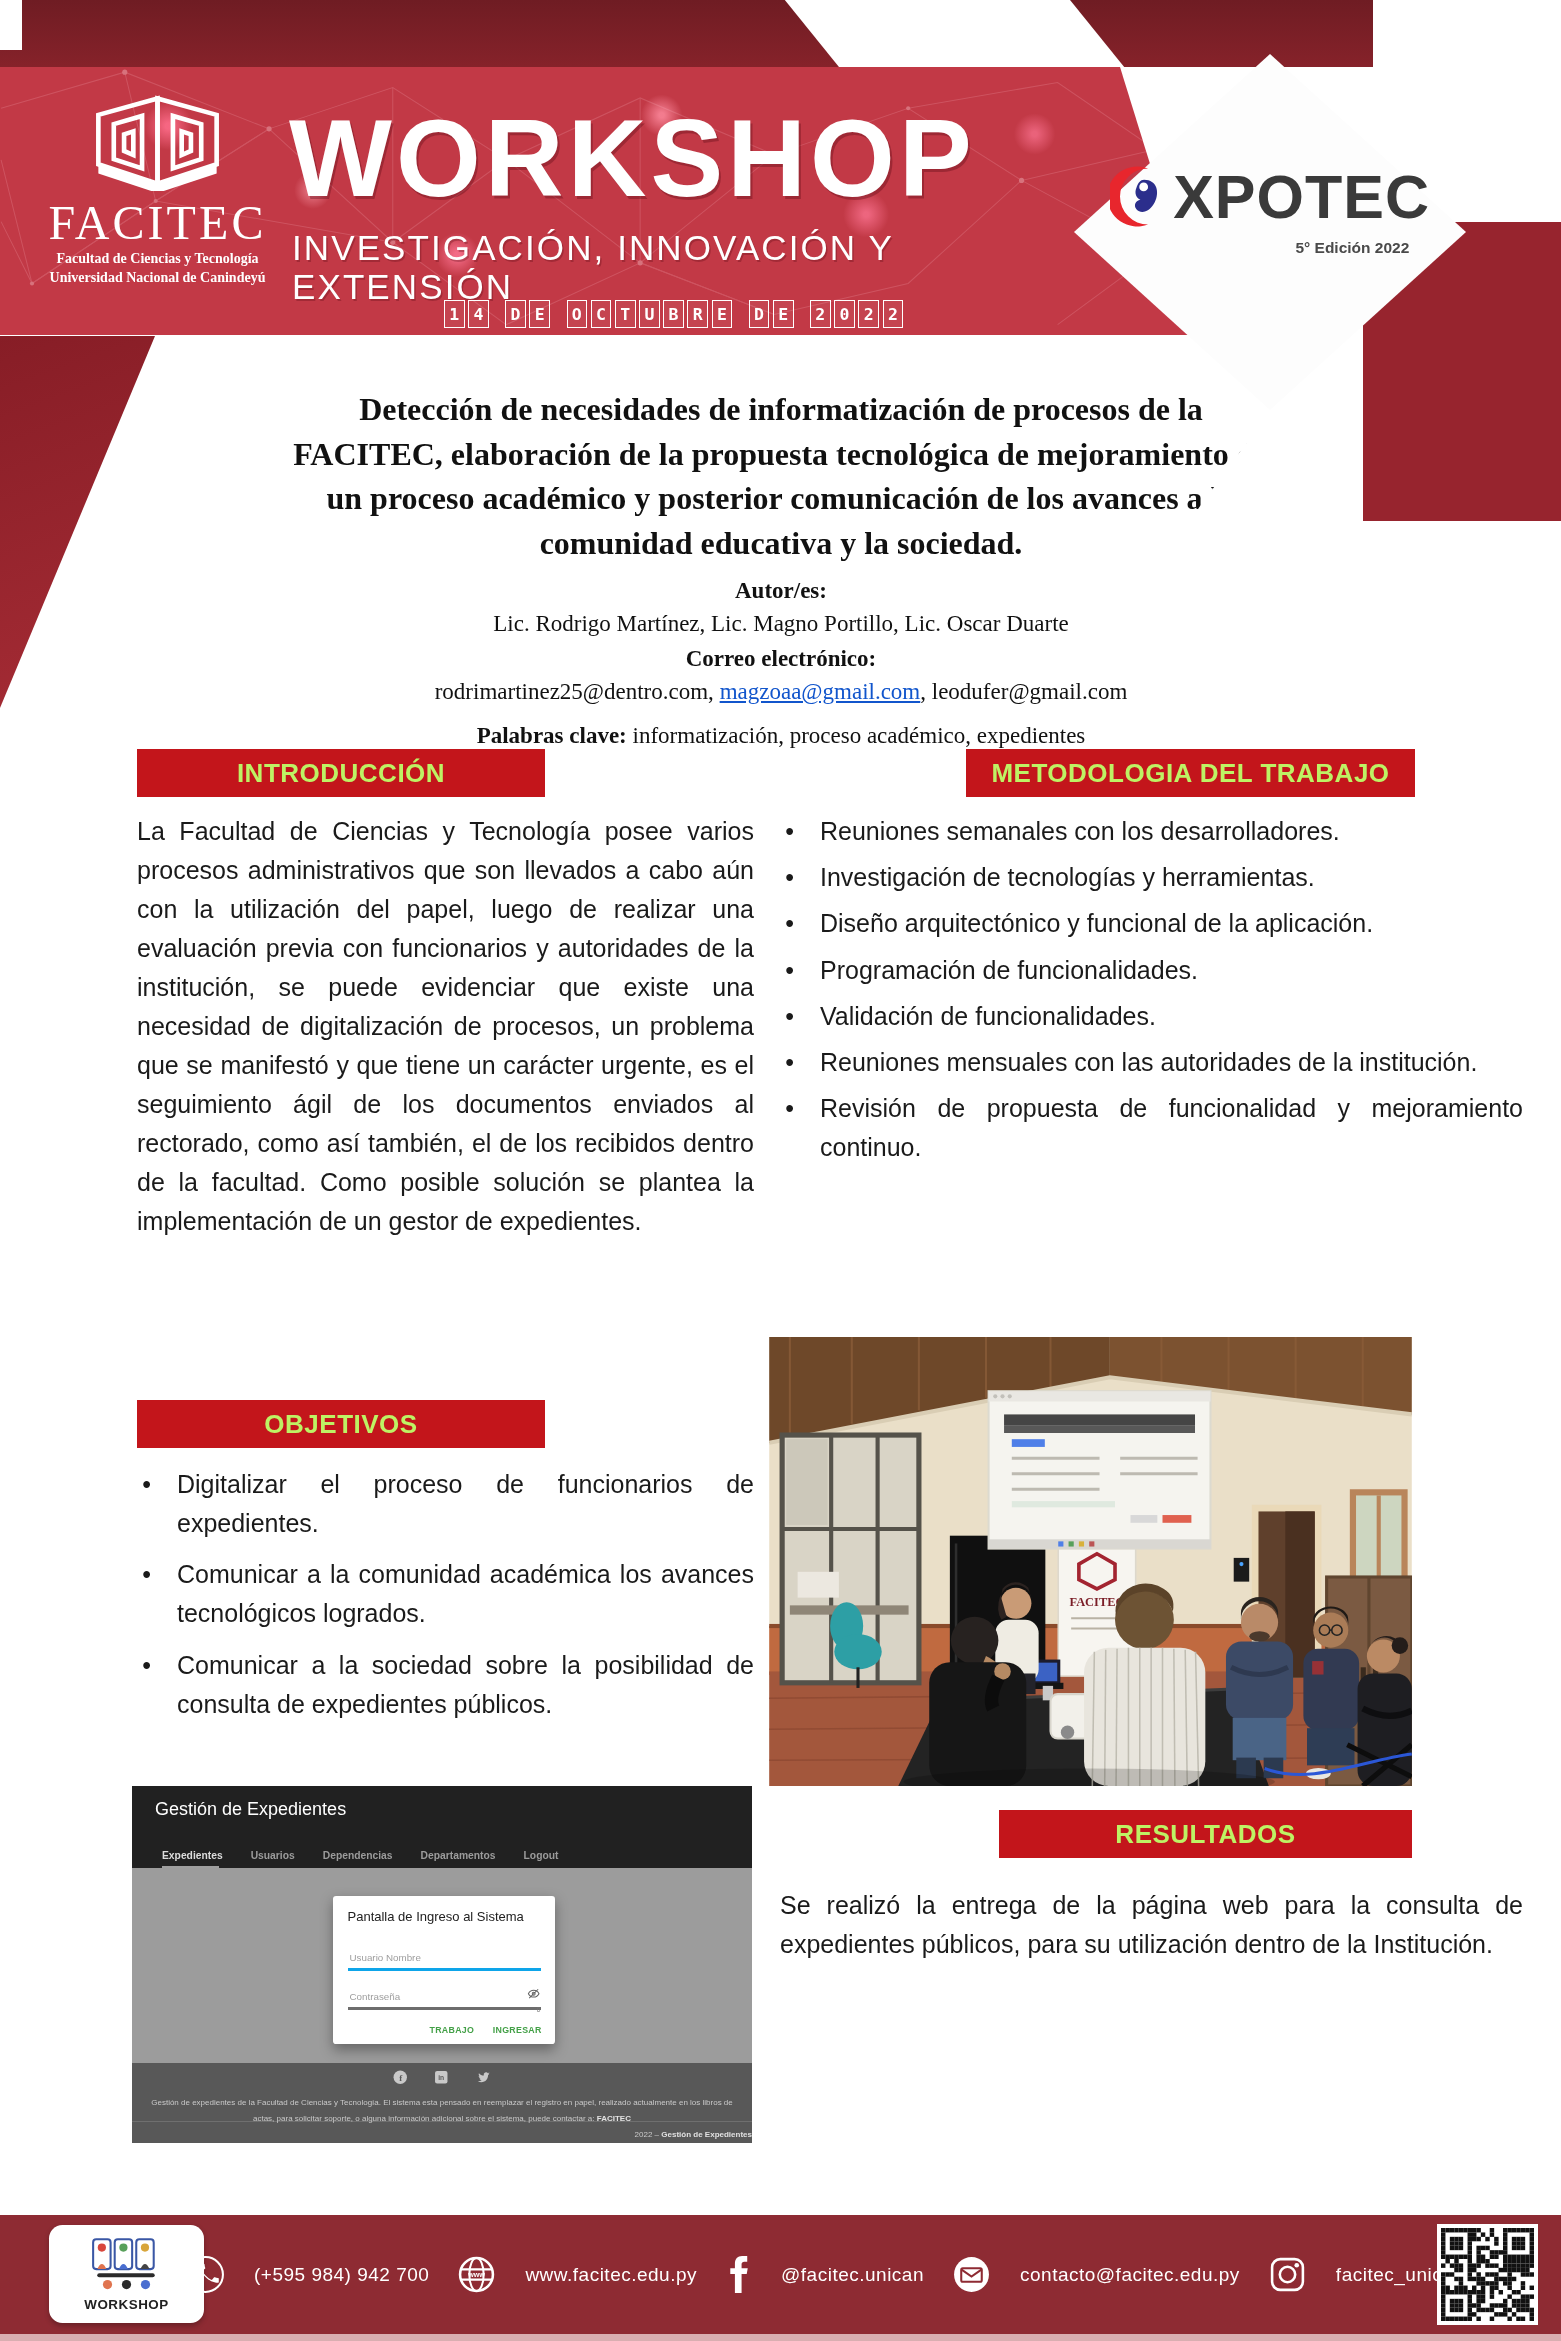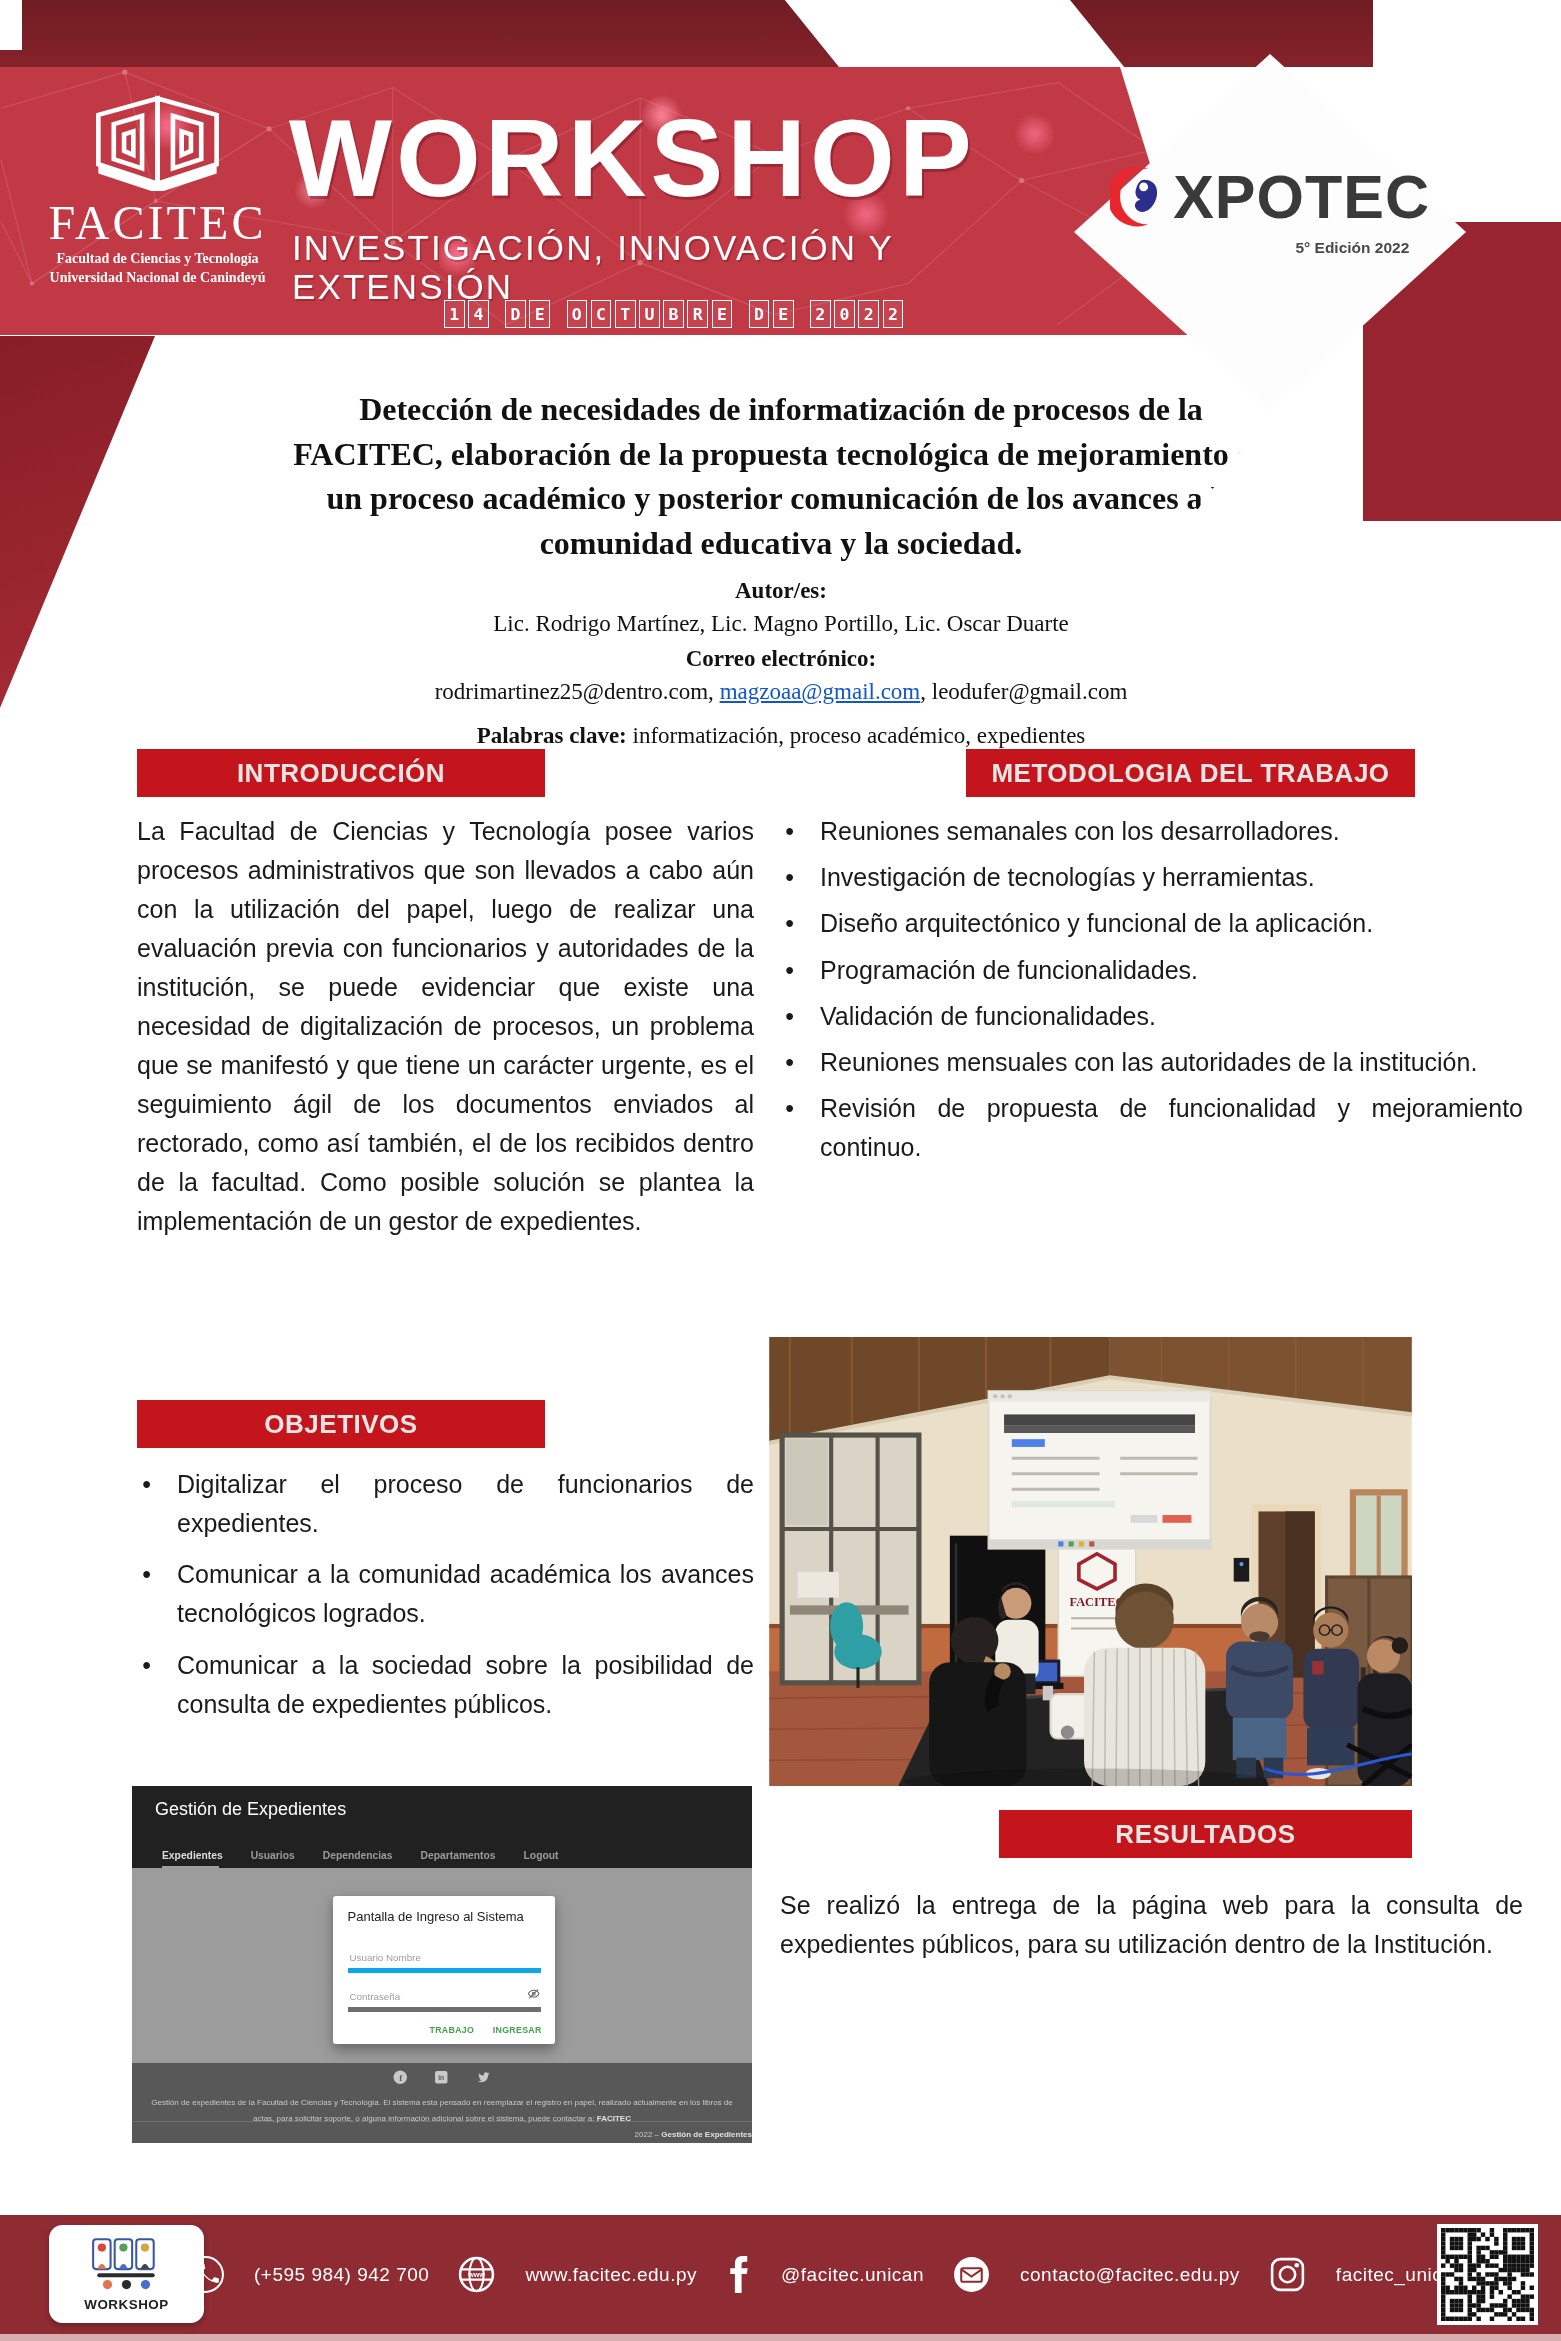--- a/index.html
+++ b/index.html
@@ -54,41 +54,41 @@
   .expoed{font-size:15.5px;font-weight:bold;color:#4a4a4a;text-align:right;margin:1px 20.7px 0 0;}
 
   
   .title-line{left:176px;width:1210px;text-align:center;font-family:"Liberation Serif",serif;
               font-weight:bold;font-size:32px;color:#111;}
   .meta{left:176px;width:1210px;text-align:center;font-family:"Liberation Serif",serif;font-size:23px;color:#111;}
   .meta b{font-weight:bold;}
   a.email-link{color:#1155cc;text-decoration:underline;}
 
   
-  .red-header{background:#c3151b;color:#e5e5e5;font-weight:bold;font-size:26px;letter-spacing:0.5px;
+  .red-header{background:#c3151b;color:#bef264;font-weight:bold;font-size:26px;letter-spacing:0.5px;
               display:flex;align-items:center;justify-content:center;height:48px;}
   .body-text{font-size:25px;line-height:39px;text-align:justify;color:#1a1a1a;}
   .blist .item{position:relative;padding-left:40px;margin-bottom:7.2px;}
   .blist .item::before{content:"•";position:absolute;left:5.2px;top:0;}
   .objlist .item{margin-bottom:12.4px;}
 
   
   .shot{left:132px;top:1786px;width:620px;height:357px;background:#9c9c9c;overflow:hidden;
         font-family:"Liberation Sans",sans-serif;}
   .shot-header{position:absolute;left:0;top:0;width:100%;height:82px;background:#212121;}
   .shot-title{position:absolute;left:23px;top:13.4px;color:#fff;font-size:18px;font-weight:400;}
   .shot-nav{position:absolute;left:30px;bottom:7.2px;display:flex;gap:28px;}
   .shot-tab{color:#9b9b9b;font-size:10.3px;font-weight:bold;}
   .shot-tab.active{color:#dcdcdc;}
   .tab-underline{position:absolute;left:30px;bottom:0;width:57px;height:2.1px;background:#9e9e9e;}
   .card{position:absolute;left:201px;top:110px;width:222px;height:148px;background:#ffffff;border-radius:3.1px;
         box-shadow:0 5.2px 12.4px rgba(0,0,0,.35);}
   .card-title{position:absolute;left:14.5px;top:13.4px;font-size:13px;color:#212121;font-weight:500;}
   .fld{position:absolute;left:14.5px;right:14.5px;border:none;outline:none;background:transparent;
-       font-size:9.8px;color:#424242;border-bottom:5px solid #0ea5e9;height:17.6px;}
+       font-size:9.8px;color:#424242;border-bottom:3px solid #0ea5e9;height:17.6px;}
   .fld::placeholder{color:#9e9e9e;}
   .fld.user{top:52px;}
   .fld.pass{top:91px;border-bottom-color:#6d6d6d;}
   .eye{position:absolute;right:14.5px;top:91px;width:13.4px;height:13.4px;}
   .counter{position:absolute;right:14.5px;top:110px;font-size:6.7px;color:#757575;}
   .card-actions{position:absolute;right:13.4px;bottom:9.3px;display:flex;gap:18.6px;}
   .cbtn{color:#43a047;font-weight:bold;font-size:8.8px;letter-spacing:0.3px;}
   .shot-footer{position:absolute;left:0;bottom:0;width:100%;height:80px;background:#585858;}
   .social-row{position:absolute;left:0;top:7.2px;width:100%;display:flex;justify-content:center;gap:27px;}
   .shot-blurb{position:absolute;left:15.5px;top:32px;width:589px;font-size:8px;line-height:15.5px;

